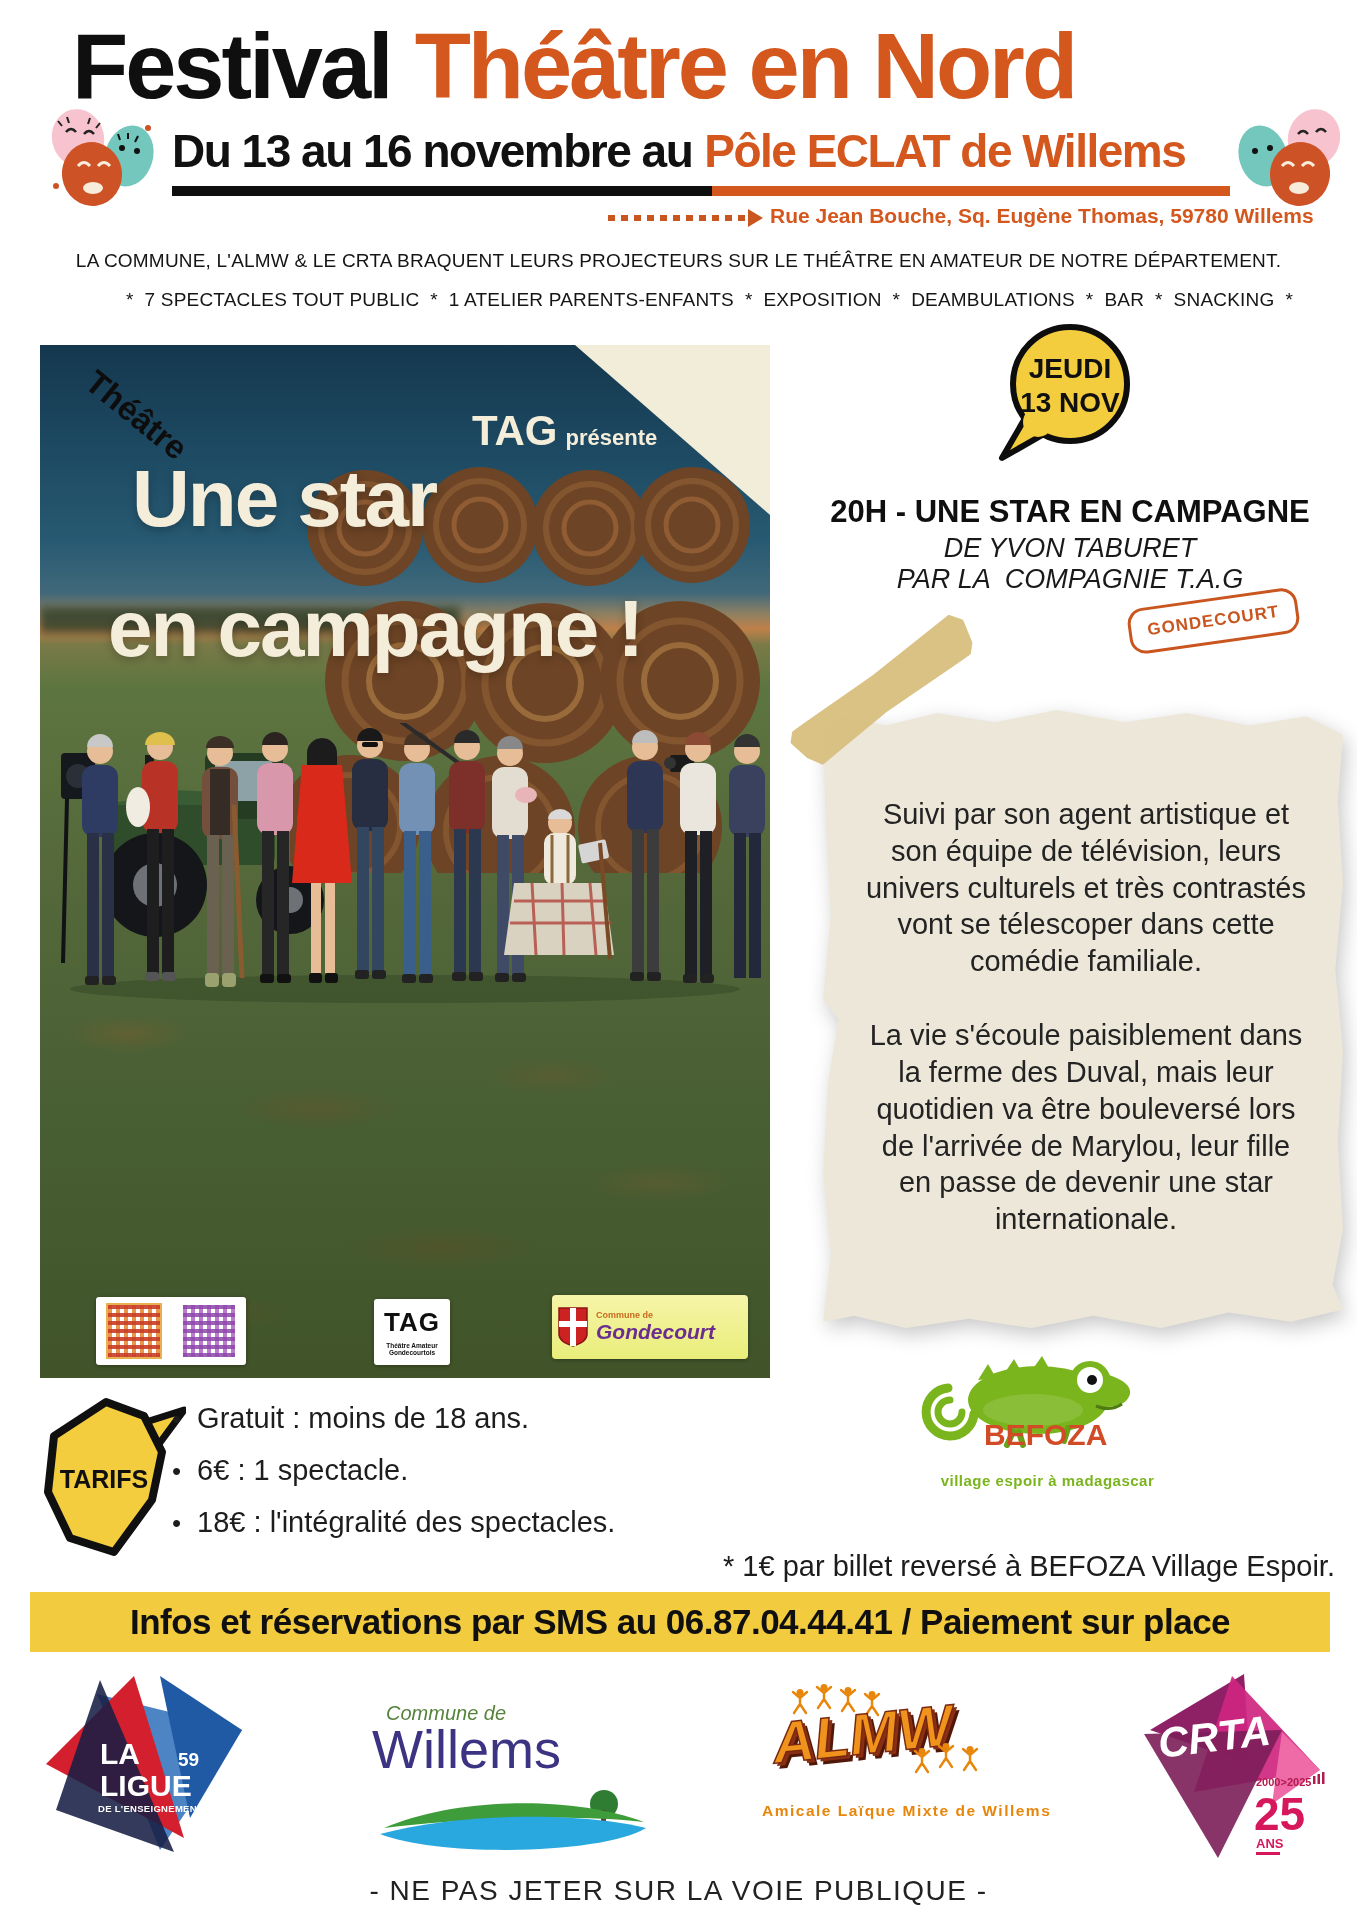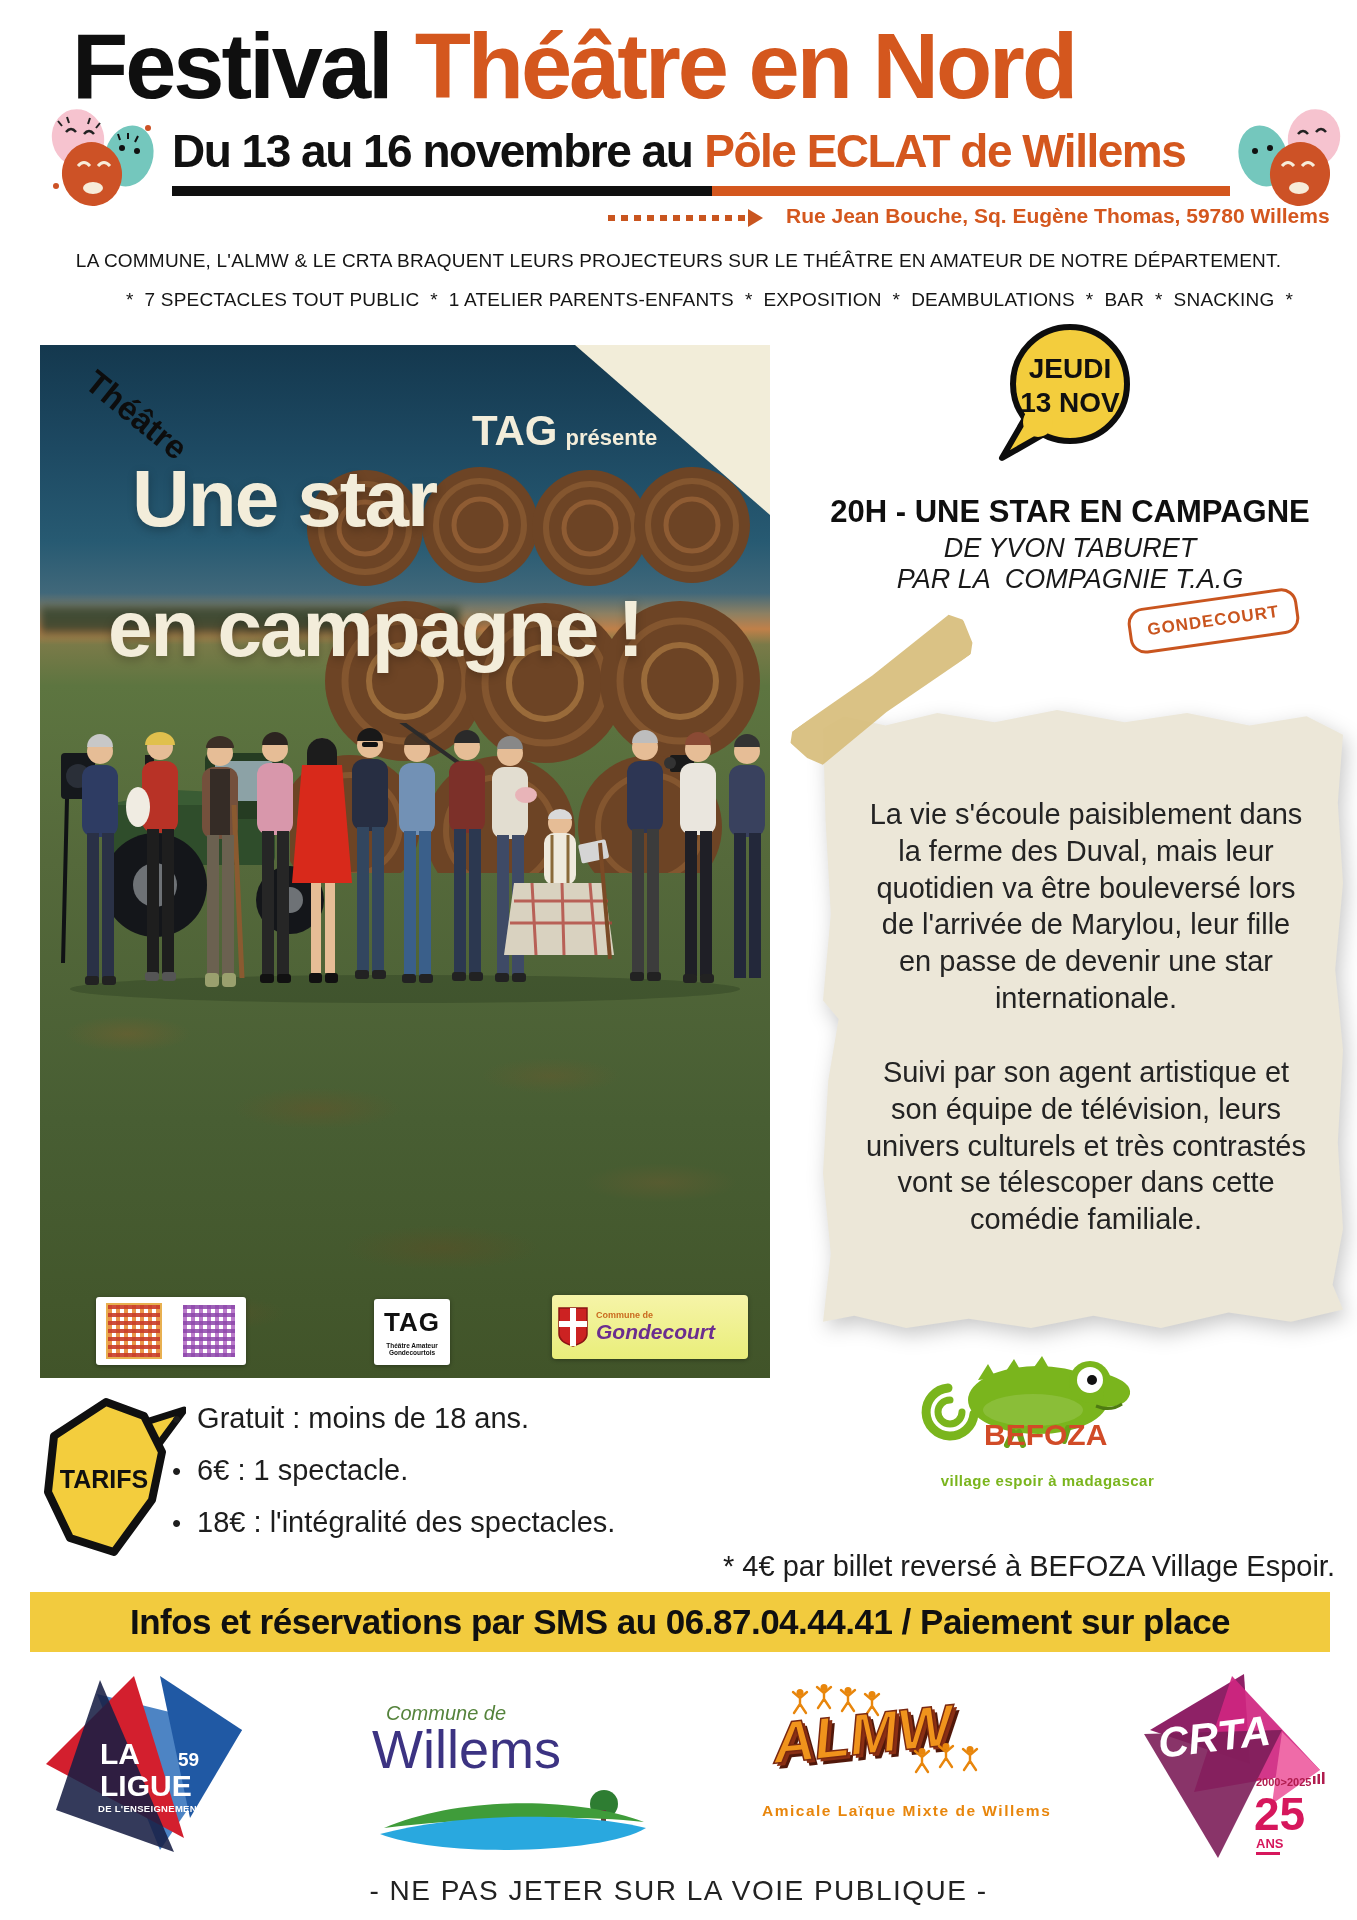--- a/index.html
+++ b/index.html
@@ -13,21 +13,21 @@
   .title .t-orange{color:#d4571e;margin-left:24px;}
   .date-line{left:172px;top:124px;width:1100px;font-size:46px;font-weight:800;letter-spacing:-1.5px;white-space:nowrap;}
   .date-line .d-orange{color:#d4571e;margin-left:12px;}
   .rule{height:10px;top:186px;}
   .rule-black{left:172px;width:540px;background:#0f0f0f;}
   .rule-orange{left:712px;width:518px;background:#d4571e;}
   .addr-dots{left:608px;top:215px;width:138px;height:6px;
      background:repeating-linear-gradient(90deg,#c9551f 0 7px,transparent 7px 13px);}
   .addr-arrow{left:748px;top:209px;width:0;height:0;border-top:9px solid transparent;
      border-bottom:9px solid transparent;border-left:15px solid #c9551f;}
-  .address{left:786px;top:204px;font-size:21px;font-weight:700;color:#d4571e;white-space:nowrap;}
+  .address{left:770px;top:204px;font-size:21px;font-weight:700;color:#d4571e;white-space:nowrap;}
   .tagline{left:0;top:250px;width:1357px;text-align:center;font-size:19px;letter-spacing:.2px;color:#151515;}
   .features{left:0;top:289px;width:1357px;text-align:center;font-size:19px;letter-spacing:.2px;color:#151515;white-space:pre;padding-left:31px;}
 
   
   .poster{left:40px;top:345px;width:730px;height:1033px;overflow:hidden;
     background:linear-gradient(180deg,#14384e 0%,#1d4962 10%,#275a72 19%,#41687a 24%,
       #8d8062 26%,#c08049 27.5%,#7a7a48 29%,#5d7540 33%,#55693b 50%,#485e33 75%,#415429 100%);}
   .treeline{left:0;top:262px;width:420px;height:26px;background:#2c3e2a;filter:blur(4px);opacity:.8;}
   .grass-tex{left:0;top:55%;width:100%;height:45%;
     background:
@@ -403,35 +403,35 @@
     <text class="badge-t" x="80" y="90" text-anchor="middle">13 NOV</text>
   </svg>
 
   <div class="abs show-title">20H - UNE STAR EN CAMPAGNE</div>
   <div class="abs show-company">PAR LA  COMPAGNIE T.A.G</div>
   <div class="abs show-author">DE YVON TABURET</div>
   <div class="abs stamp">GONDECOURT</div>
 
   <div class="abs note-wrap">
     <div class="note">
+      <p>Suivi par son agent artistique et son équipe de télévision, leurs univers culturels et très contrastés vont se télescoper dans cette comédie familiale.</p>
       <p>La vie s'écoule paisiblement dans la ferme des Duval, mais leur quotidien va être bouleversé lors de l'arrivée de Marylou, leur fille en passe de devenir une star internationale.</p>
-      <p>Suivi par son agent artistique et son équipe de télévision, leurs univers culturels et très contrastés vont se télescoper dans cette comédie familiale.</p>
     </div>
   </div>
   <div class="abs tape"></div>
 
   <svg class="abs" style="left:38px;top:1394px" width="148" height="172" viewBox="0 0 148 172">
     <polygon points="108,28 146,16 118,54" fill="#f3cd3d" stroke="#101010" stroke-width="7" stroke-linejoin="round"></polygon>
     <path d="M68,8 L106,22 124,58 114,106 76,158 32,144 10,98 16,42 Z" fill="#f3cd3d" stroke="#101010" stroke-width="8" stroke-linejoin="round"></path>
     <text class="tarifs-t" x="66" y="94" text-anchor="middle">TARIFS</text>
   </svg>
   <div class="abs tarif-item" style="top:1402px">Gratuit : moins de 18 ans.</div>
   <div class="abs tarif-item" style="top:1454px">6€ : 1 spectacle.</div>
   <div class="abs tarif-item" style="top:1506px">18€ : l'intégralité des spectacles.</div>
-  <div class="abs tarif-note">* 4€ par billet reversé à BEFOZA Village Espoir.</div>
+  <div class="abs tarif-note">* 1€ par billet reversé à BEFOZA Village Espoir.</div>
 
   <div class="abs befoza">
     <svg class="abs" style="left:38px;top:2px" width="218" height="98" viewBox="0 0 218 98">
       <path d="M56,64 a24,24 0 1 1 -26,-26" stroke="#7ab51d" stroke-width="9" fill="none" stroke-linecap="round"></path>
       <path d="M44,62 a12,12 0 1 1 -12,-12" stroke="#7ab51d" stroke-width="7" fill="none" stroke-linecap="round"></path>
       <polygon points="60,30 70,14 78,28" fill="#7ab51d"></polygon>
       <polygon points="86,24 96,9 104,23" fill="#7ab51d"></polygon>
       <polygon points="114,20 124,6 132,20" fill="#7ab51d"></polygon>
       <ellipse cx="120" cy="50" rx="70" ry="34" fill="#7ab51d"></ellipse>
       <circle cx="172" cy="32" r="21" fill="#7ab51d"></circle>

